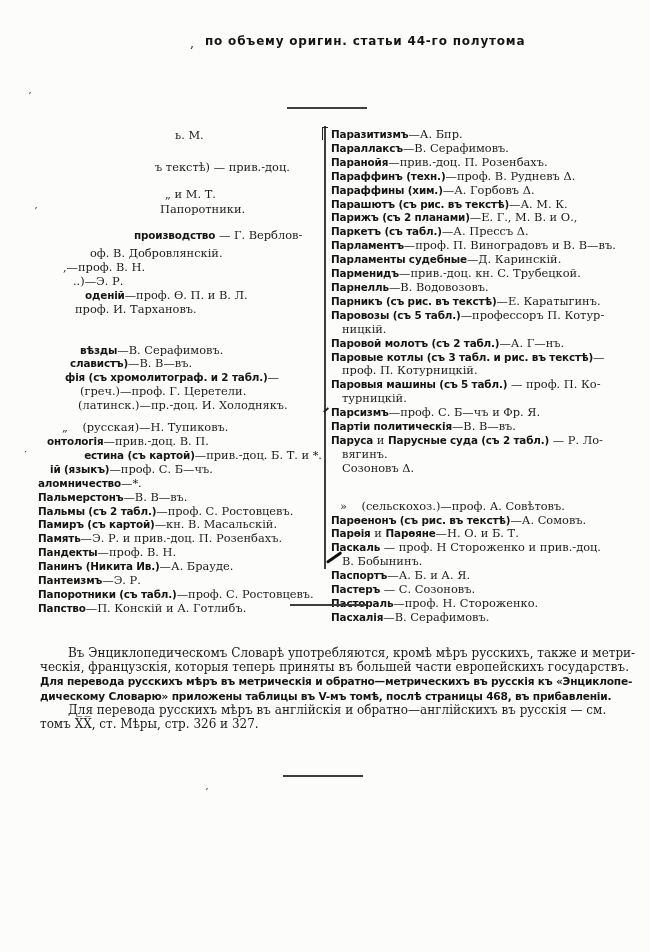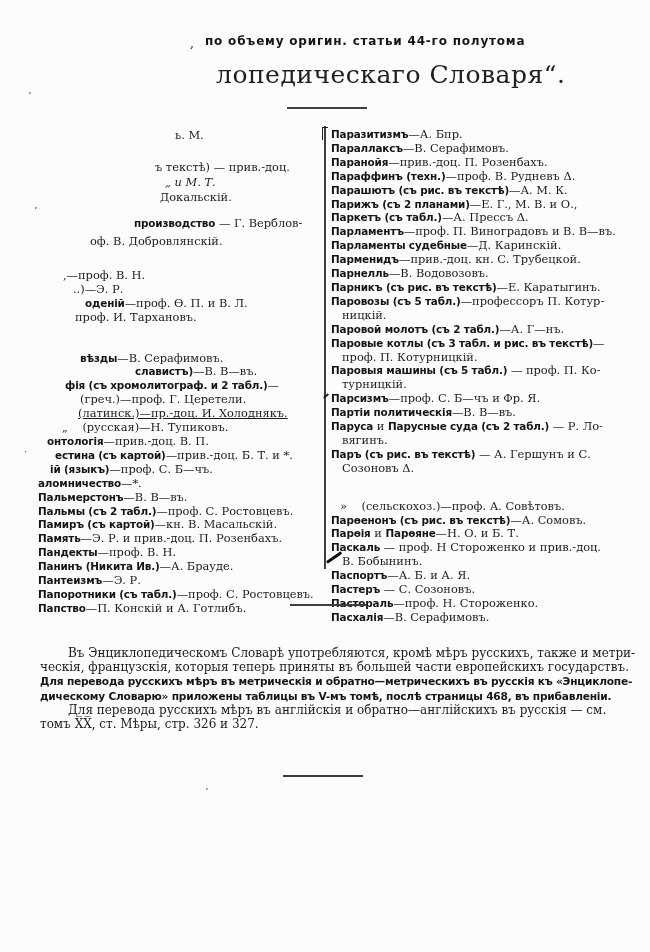--- a/index.html
+++ b/index.html
@@ -41,46 +41,45 @@
   .fline.f-bold{font-family:"DejaVu Sans",sans-serif;font-weight:bold;font-size:10.6px;
                 letter-spacing:-0.2px;color:#161616;}
 </style>
 </head>
 <body>
 
 <div class="page">
 
   <span class="stray">‚</span>
   <div class="hdr1">по объему оригин. статьи 44-го полутома</div>
-  <div class="title">лопедическаго Словаря“.</div>
 
   <div class="hrule rule1"></div>
 
   <div class="colL">
     <div class="frags">
         <div class="line" style="padding-left: 137px; margin-top: 2px;"><span class="f-s">ь. М.</span></div>
         <div class="line" style="padding-left: 117px; margin-top: 17px;"><span class="f-s">ъ текстѣ) — прив.-доц.</span></div>
-        <div class="line" style="padding-left: 127px; margin-top: 0; font-style: italic;"><span class="f-s">„ и М. Т.</span></div>
-        <div class="line" style="padding-left: 122px; margin-top: 0px;"><span class="f-s">Докальскій.</span></div>
+        <div class="line" style="padding-left: 127px; margin-top: 12px;"><span class="f-s">„ и М. Т.</span></div>
+        <div class="line" style="padding-left: 122px; margin-top: 0px;"><span class="f-s">Папоротники.</span></div>
         <div class="line" style="padding-left: 96px; margin-top: 11px;"><span class="f-b">производство</span><span class="f-s"> — Г. Верблов-</span></div>
       </div>
     <div class="entriesL">
         <div class="line" style="padding-left: 52px;"><span class="f-s">оф. В. Добровлянскій.</span></div>
-        <div class="line" style="padding-left: 25px; margin-top: 20px;"><span class="f-s">,—проф. В. Н.</span></div>
+        <div class="line" style="padding-left: 25px;"><span class="f-s">,—проф. В. Н.</span></div>
         <div class="line" style="padding-left: 35px;"><span class="f-s">..)—Э. Р.</span></div>
         <div class="line" style="padding-left: 47px;"><span class="f-b">оденій</span><span class="f-s">—проф. Ѳ. П. и В. Л.</span></div>
         <div class="line" style="padding-left: 37px;"><span class="f-s">проф. И. Тархановъ.</span></div>
         <div class="line" style="padding-left: 42px; margin-top: 27px;"><span class="f-b">вѣзды</span><span class="f-s">—В. Серафимовъ.</span></div>
-        <div class="line" style="padding-left: 32px; text-align: center;"><span class="f-b">славистъ)</span><span class="f-s">—В. В—въ.</span></div>
+        <div class="line" style="padding-left: 32px;"><span class="f-b">славистъ)</span><span class="f-s">—В. В—въ.</span></div>
         <div class="line" style="padding-left: 27px;"><span class="f-b">фія (съ хромолитограф. и 2 табл.)</span><span class="f-s">—</span></div>
         <div class="line" style="padding-left: 42px;"><span class="f-s">(греч.)—проф. Г. Церетели.</span></div>
-        <div class="line" style="padding-left: 40px; text-decoration: underline;"><span class="f-s">(латинск.)—пр.-доц. И. Холоднякъ.</span></div>
-        <div class="line" style="padding-left: 24px;"><span class="f-s">„&nbsp;&nbsp;&nbsp;&nbsp;(русская)—Н. Тупиковъ.</span></div>
+        <div class="line" style="padding-left: 40px;"><span class="f-s">(латинск.)—пр.-доц. И. Холоднякъ.</span></div>
+        <div class="line" style="padding-left: 24px; margin-top: 8px;"><span class="f-s">„&nbsp;&nbsp;&nbsp;&nbsp;(русская)—Н. Тупиковъ.</span></div>
         <div class="line" style="padding-left: 9px;"><span class="f-b">онтологія</span><span class="f-s">—прив.-доц. В. П.</span></div>
-        <div class="line" style="padding-left: 17px;"><span class="f-b">естина (съ картой)</span><span class="f-s">—прив.-доц. Б. Т. и *.</span></div>
+        <div class="line" style="padding-left: 17px; text-align: right;"><span class="f-b">естина (съ картой)</span><span class="f-s">—прив.-доц. Б. Т. и *.</span></div>
         <div class="line" style="padding-left: 12px;"><span class="f-b">ій (языкъ)</span><span class="f-s">—проф. С. Б—чъ.</span></div>
         <div class="line"><span class="f-b">аломничество</span><span class="f-s">—*.</span></div>
         <div class="line"><span class="f-b">Пальмерстонъ</span><span class="f-s">—В. В—въ.</span></div>
         <div class="line"><span class="f-b">Пальмы (съ 2 табл.)</span><span class="f-s">—проф. С. Ростовцевъ.</span></div>
         <div class="line"><span class="f-b">Памиръ (съ картой)</span><span class="f-s">—кн. В. Масальскій.</span></div>
         <div class="line"><span class="f-b">Память</span><span class="f-s">—Э. Р. и прив.-доц. П. Розенбахъ.</span></div>
         <div class="line"><span class="f-b">Пандекты</span><span class="f-s">—проф. В. Н.</span></div>
         <div class="line"><span class="f-b">Панинъ (Никита Ив.)</span><span class="f-s">—А. Брауде.</span></div>
         <div class="line"><span class="f-b">Пантеизмъ</span><span class="f-s">—Э. Р.</span></div>
         <div class="line"><span class="f-b">Папоротники (съ табл.)</span><span class="f-s">—проф. С. Ростовцевъ.</span></div>
@@ -88,40 +87,40 @@
       </div>
   </div>
 
   <div class="vrule"></div>
 
   <div class="colR">
       <div class="line"><span class="mark mark-bracket"></span><span class="f-b">Паразитизмъ</span><span class="f-s">—А. Бпр.</span></div>
       <div class="line"><span class="f-b">Параллаксъ</span><span class="f-s">—В. Серафимовъ.</span></div>
       <div class="line"><span class="f-b">Паранойя</span><span class="f-s">—прив.-доц. П. Розенбахъ.</span></div>
       <div class="line"><span class="f-b">Параффинъ (техн.)</span><span class="f-s">—проф. В. Рудневъ Δ.</span></div>
+      <div class="line"><span class="f-b">Параффины (хим.)</span><span class="f-s">—А. Горбовъ Δ.</span></div>
       <div class="line"><span class="f-b">Парашютъ (съ рис. въ текстѣ)</span><span class="f-s">—А. М. К.</span></div>
       <div class="line"><span class="f-b">Парижъ (съ 2 планами)</span><span class="f-s">—Е. Г., М. В. и О.,</span></div>
       <div class="line"><span class="f-b">Паркетъ (съ табл.)</span><span class="f-s">—А. Прессъ Δ.</span></div>
       <div class="line"><span class="f-b">Парламентъ</span><span class="f-s">—проф. П. Виноградовъ и В. В—въ.</span></div>
       <div class="line"><span class="f-b">Парламенты судебные</span><span class="f-s">—Д. Каринскій.</span></div>
       <div class="line"><span class="f-b">Парменидъ</span><span class="f-s">—прив.-доц. кн. С. Трубецкой.</span></div>
       <div class="line"><span class="f-b">Парнелль</span><span class="f-s">—В. Водовозовъ.</span></div>
       <div class="line"><span class="f-b">Парникъ (съ рис. въ текстѣ)</span><span class="f-s">—Е. Каратыгинъ.</span></div>
       <div class="line"><span class="f-b">Паровозы (съ 5 табл.)</span><span class="f-s">—профессоръ П. Котур-</span></div>
       <div class="line cont"><span class="f-s">ницкій.</span></div>
       <div class="line"><span class="f-b">Паровой молотъ (съ 2 табл.)</span><span class="f-s">—А. Г—нъ.</span></div>
       <div class="line"><span class="f-b">Паровые котлы (съ 3 табл. и рис. въ текстѣ)</span><span class="f-s">—</span></div>
       <div class="line cont"><span class="f-s">проф. П. Котурницкій.</span></div>
       <div class="line"><span class="f-b">Паровыя машины (съ 5 табл.)</span><span class="f-s"> — проф. П. Ко-</span></div>
       <div class="line cont"><span class="f-s">турницкій.</span></div>
       <div class="line"><span class="mark mark-tick"></span><span class="f-b">Парсизмъ</span><span class="f-s">—проф. С. Б—чъ и Фр. Я.</span></div>
       <div class="line"><span class="f-b">Партіи политическія</span><span class="f-s">—В. В—въ.</span></div>
       <div class="line"><span class="f-b">Паруса</span><span class="f-s"> и </span><span class="f-b">Парусные суда (съ 2 табл.)</span><span class="f-s"> — Р. Ло-</span></div>
       <div class="line cont"><span class="f-s">вягинъ.</span></div>
-      <div class="line"><span class="f-b">Паръ (съ рис. въ текстѣ)</span><span class="f-s"> — А. Гершунъ и С.</span></div>
       <div class="line cont"><span class="f-s">Созоновъ Δ.</span></div>
       <div class="line" style="padding-left: 9px; margin-top: 24px;"><span class="f-s">»&nbsp;&nbsp;&nbsp;&nbsp;(сельскохоз.)—проф. А. Совѣтовъ.</span></div>
       <div class="line"><span class="f-b">Парѳенонъ (съ рис. въ текстѣ)</span><span class="f-s">—А. Сомовъ.</span></div>
       <div class="line"><span class="f-b">Парѳія</span><span class="f-s"> и </span><span class="f-b">Парѳяне</span><span class="f-s">—Н. О. и Б. Т.</span></div>
       <div class="line"><span class="f-b">Паскаль</span><span class="f-s"> — проф. Н Стороженко и прив.-доц.</span></div>
       <div class="line cont"><span class="mark mark-slash"></span><span class="f-s">В. Бобынинъ.</span></div>
       <div class="line"><span class="f-b">Паспортъ</span><span class="f-s">—А. Б. и А. Я.</span></div>
       <div class="line"><span class="f-b">Пастеръ</span><span class="f-s"> — С. Созоновъ.</span></div>
       <div class="line"><span class="f-b">Пастораль</span><span class="f-s">—проф. Н. Стороженко.</span></div>
       <div class="line"><span class="f-b">Пасхалія</span><span class="f-s">—В. Серафимовъ.</span></div>

